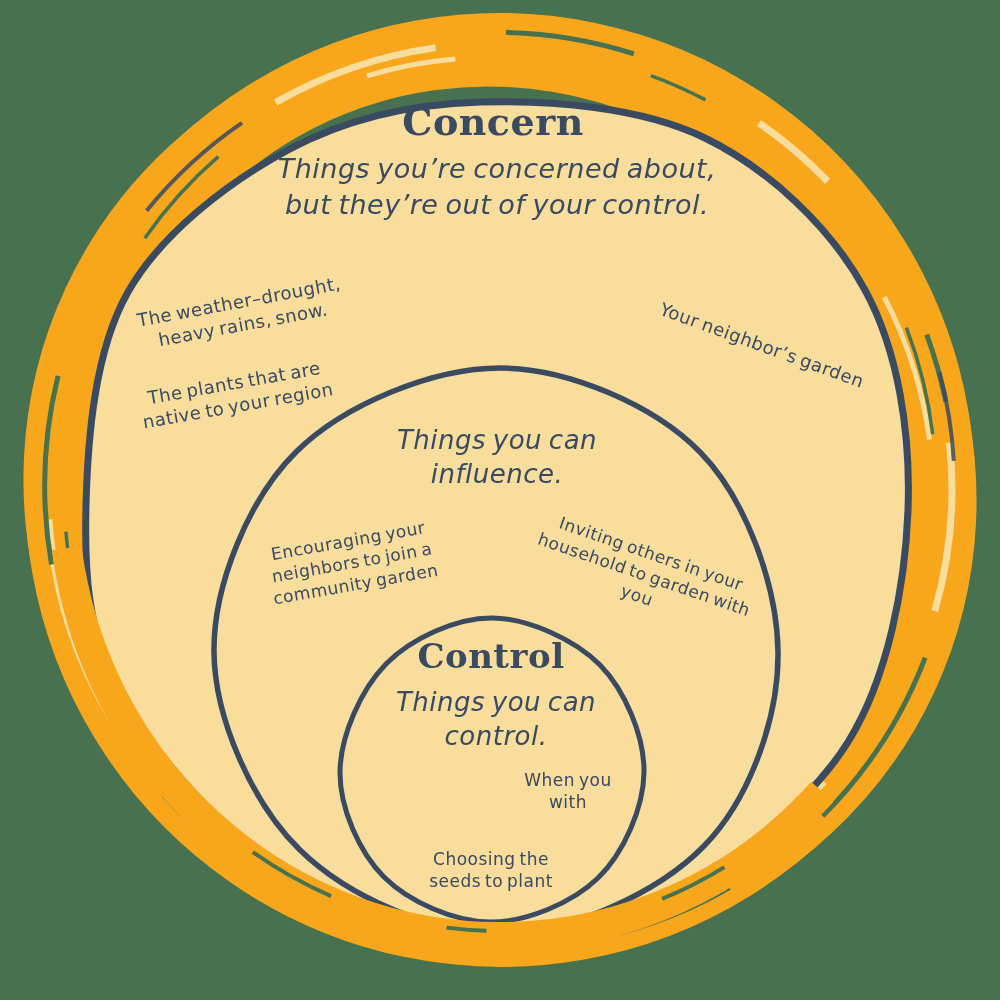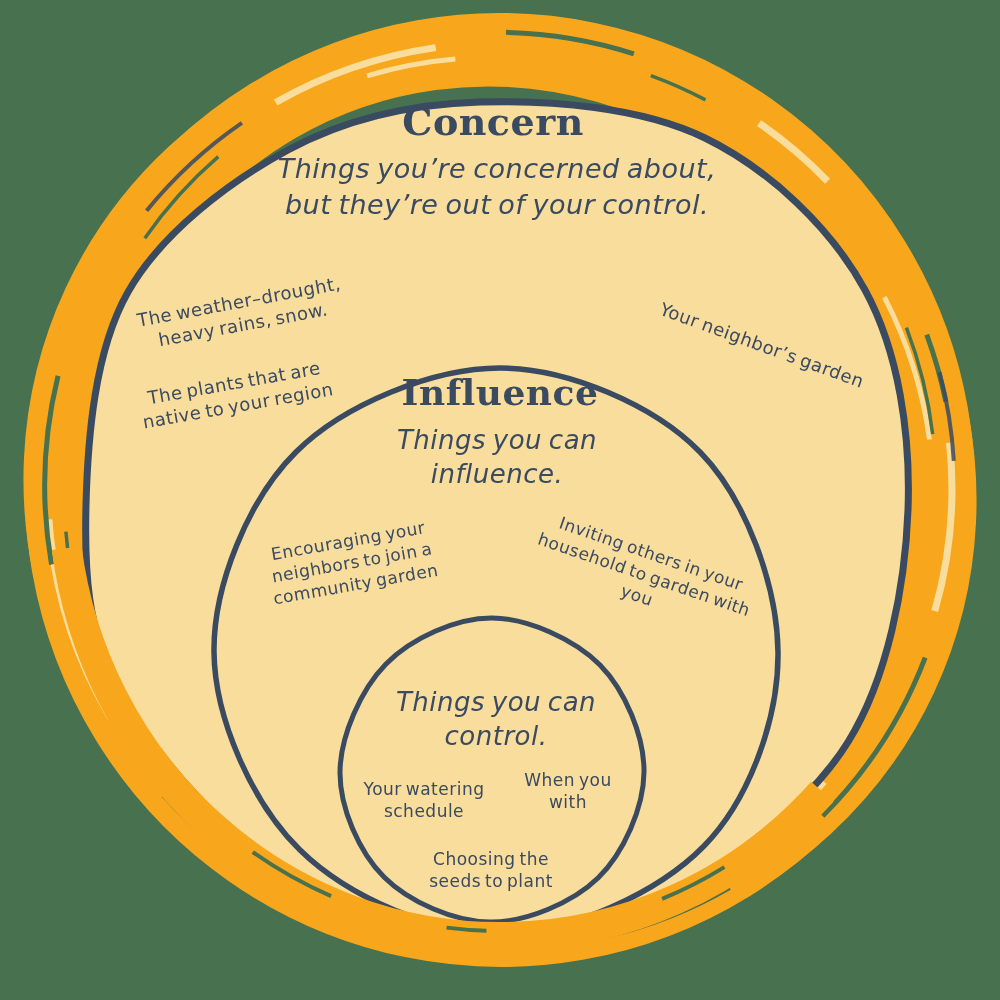--- a/index.html
+++ b/index.html
@@ -66,32 +66,30 @@
 
     <div class="label ring-title" style="left:493px;top:122px;font-size:38px;">Concern</div>
     <div class="label subtitle" style="left:497px;top:187px;font-size:27px;">Things you’re concerned about,
 but they’re out of your control.</div>
     <div class="label" style="left:241px;top:313px;font-size:18px;transform:translate(-50%,-50%) rotate(-10.5deg);">The weather–drought,
 heavy rains, snow.</div>
     <div class="label" style="left:762px;top:345px;font-size:18px;transform:translate(-50%,-50%) rotate(20deg);">Your neighbor’s garden</div>
     <div class="label" style="left:236px;top:394px;font-size:18px;transform:translate(-50%,-50%) rotate(-10deg);">The plants that are
 native to your region</div>
 
-    <div class="label ring-title" style="left:500px;top:392px;font-size:36px;">Influence</div>
     <div class="label subtitle" style="left:497px;top:457px;font-size:26px;">Things you can
 influence.</div>
     <div class="label" style="left:352px;top:563px;font-size:17px;transform:translate(-50%,-50%) rotate(-10deg);">Encouraging your
 neighbors to join a
 community garden</div>
     <div class="label" style="left:644px;top:575px;font-size:17px;transform:translate(-50%,-50%) rotate(19deg);">Inviting others in your
 household to garden with
 you</div>
 
+    <div class="label ring-title" style="left:491px;top:656px;font-size:34px;">Control</div>
     <div class="label subtitle" style="left:496px;top:719px;font-size:26px;">Things you can
 control.</div>
-    <div class="label" style="left:424px;top:801px;font-size:17px;">Your watering
-schedule</div>
     <div class="label" style="left:568px;top:792px;font-size:17px;">When you
 with</div>
     <div class="label" style="left:491px;top:871px;font-size:17px;">Choosing the
 seeds to plant</div>
   </div>
 </div>
 
 </body></html>

